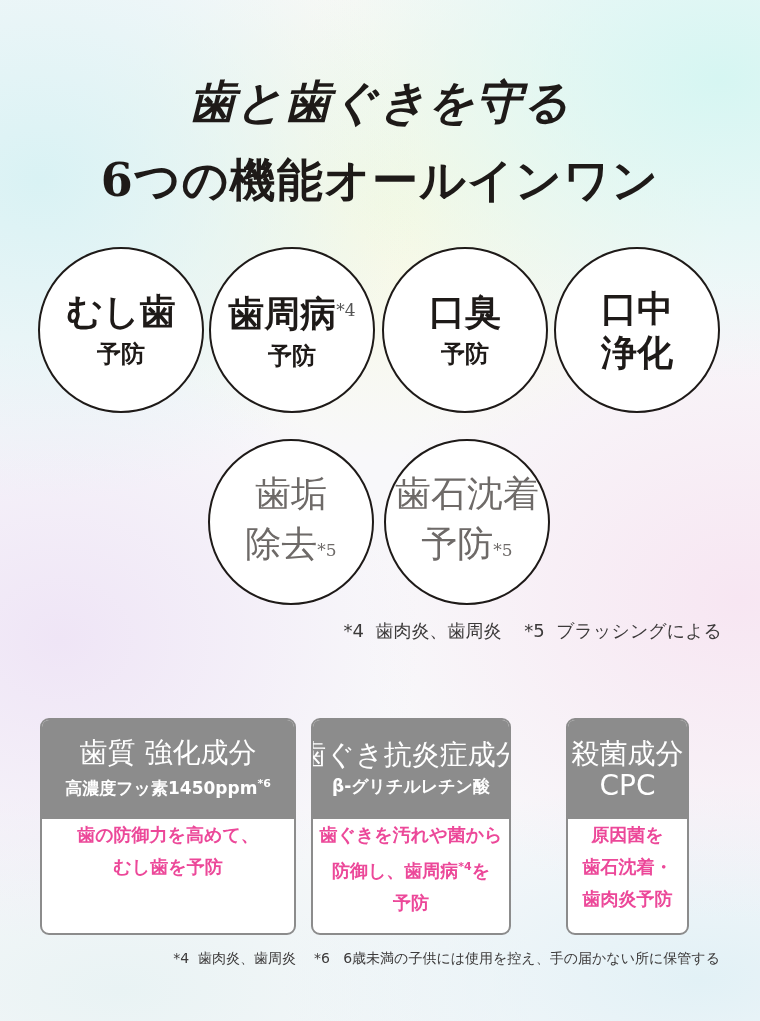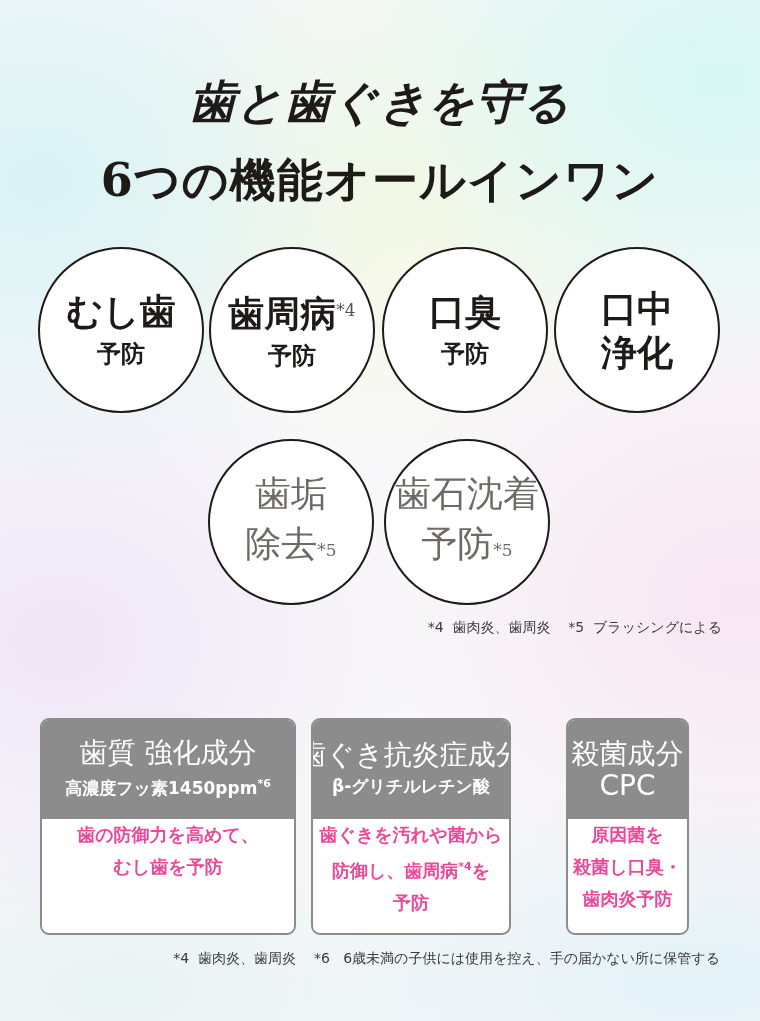--- a/index.html
+++ b/index.html
@@ -34,21 +34,21 @@
   }
   .circle .big { font-size: 36px; font-weight: bold; line-height: 44px; white-space: nowrap; }
   .circle .small { font-size: 24px; font-weight: bold; line-height: 34px; margin-top: 4px; }
   .circle .sup { font-size: 17px; font-weight: normal; vertical-align: 10px; color: #555; }
   .circle.light { color: #6e6a68; }
   .circle.light .big { font-weight: normal; font-size: 36px; line-height: 50px; }
   .circle.light .sup { font-size: 17px; vertical-align: 0; color: #6e6a68; }
 
   .note1 {
     position: absolute; top: 619px; right: 38px;
-    font-size: 14px; color: #3c3a3a; white-space: pre;
+    font-size: 18px; color: #3c3a3a; white-space: pre;
   }
 
   .card {
     position: absolute; top: 718px; height: 217px;
     border: 2px solid #8c8c8c; border-radius: 9px; background: #ffffff;
     overflow: hidden; box-sizing: border-box;
   }
   .card .head {
     background: #8c8c8c; height: 99px; color: #ffffff; text-align: center;
     display: flex; flex-direction: column; justify-content: center; align-items: center;
@@ -128,18 +128,18 @@
   </div>
 </div>
 
 <div class="card" style="left:566px; width:123px;">
   <div class="head">
     <div class="h1">殺菌成分</div>
     <div class="h1">CPC</div>
   </div>
   <div class="body">
     <div>原因菌を</div>
-    <div>殺菌し口臭・</div>
+    <div>歯石沈着・</div>
     <div>歯肉炎予防</div>
   </div>
 </div>
 
 <div class="note2">*4  歯肉炎、歯周炎    *6   6歳未満の子供には使用を控え、手の届かない所に保管する</div>
 
 </body></html>

